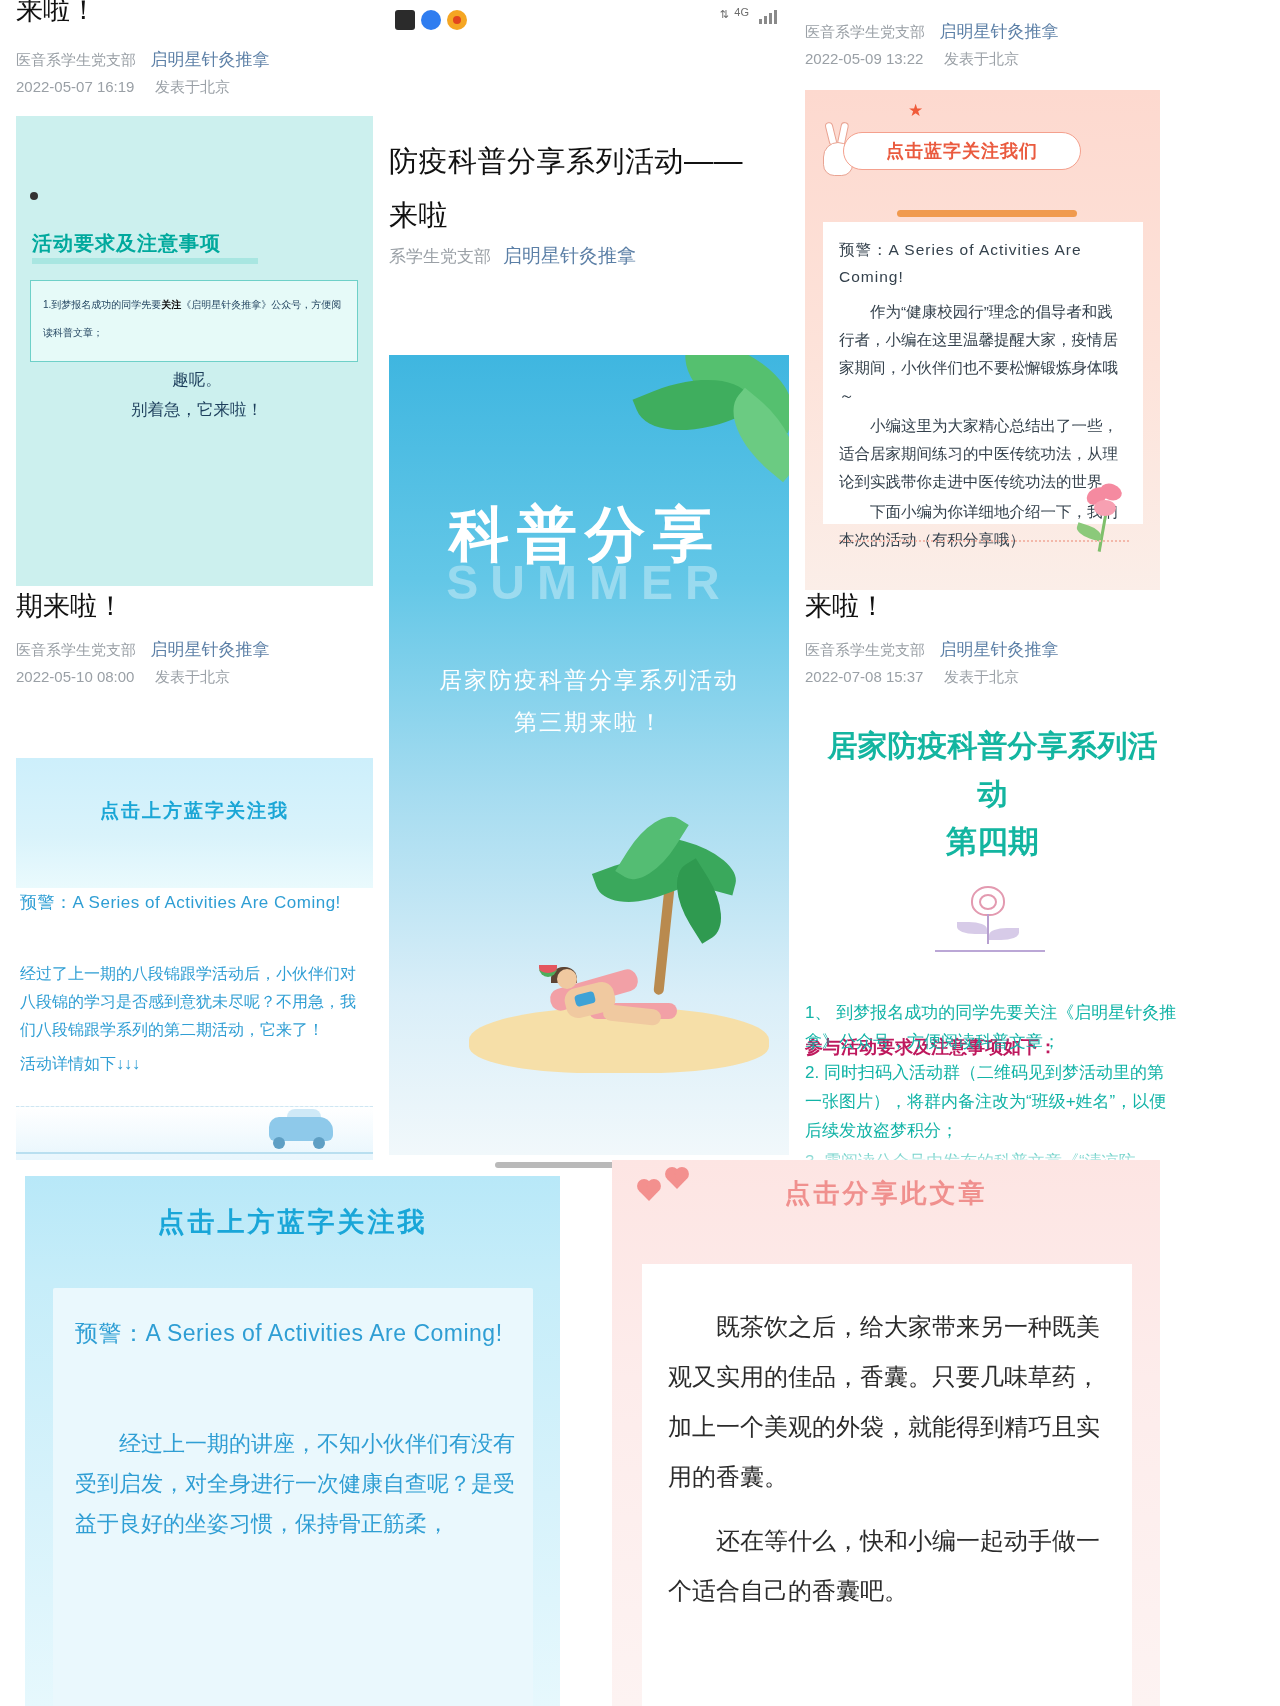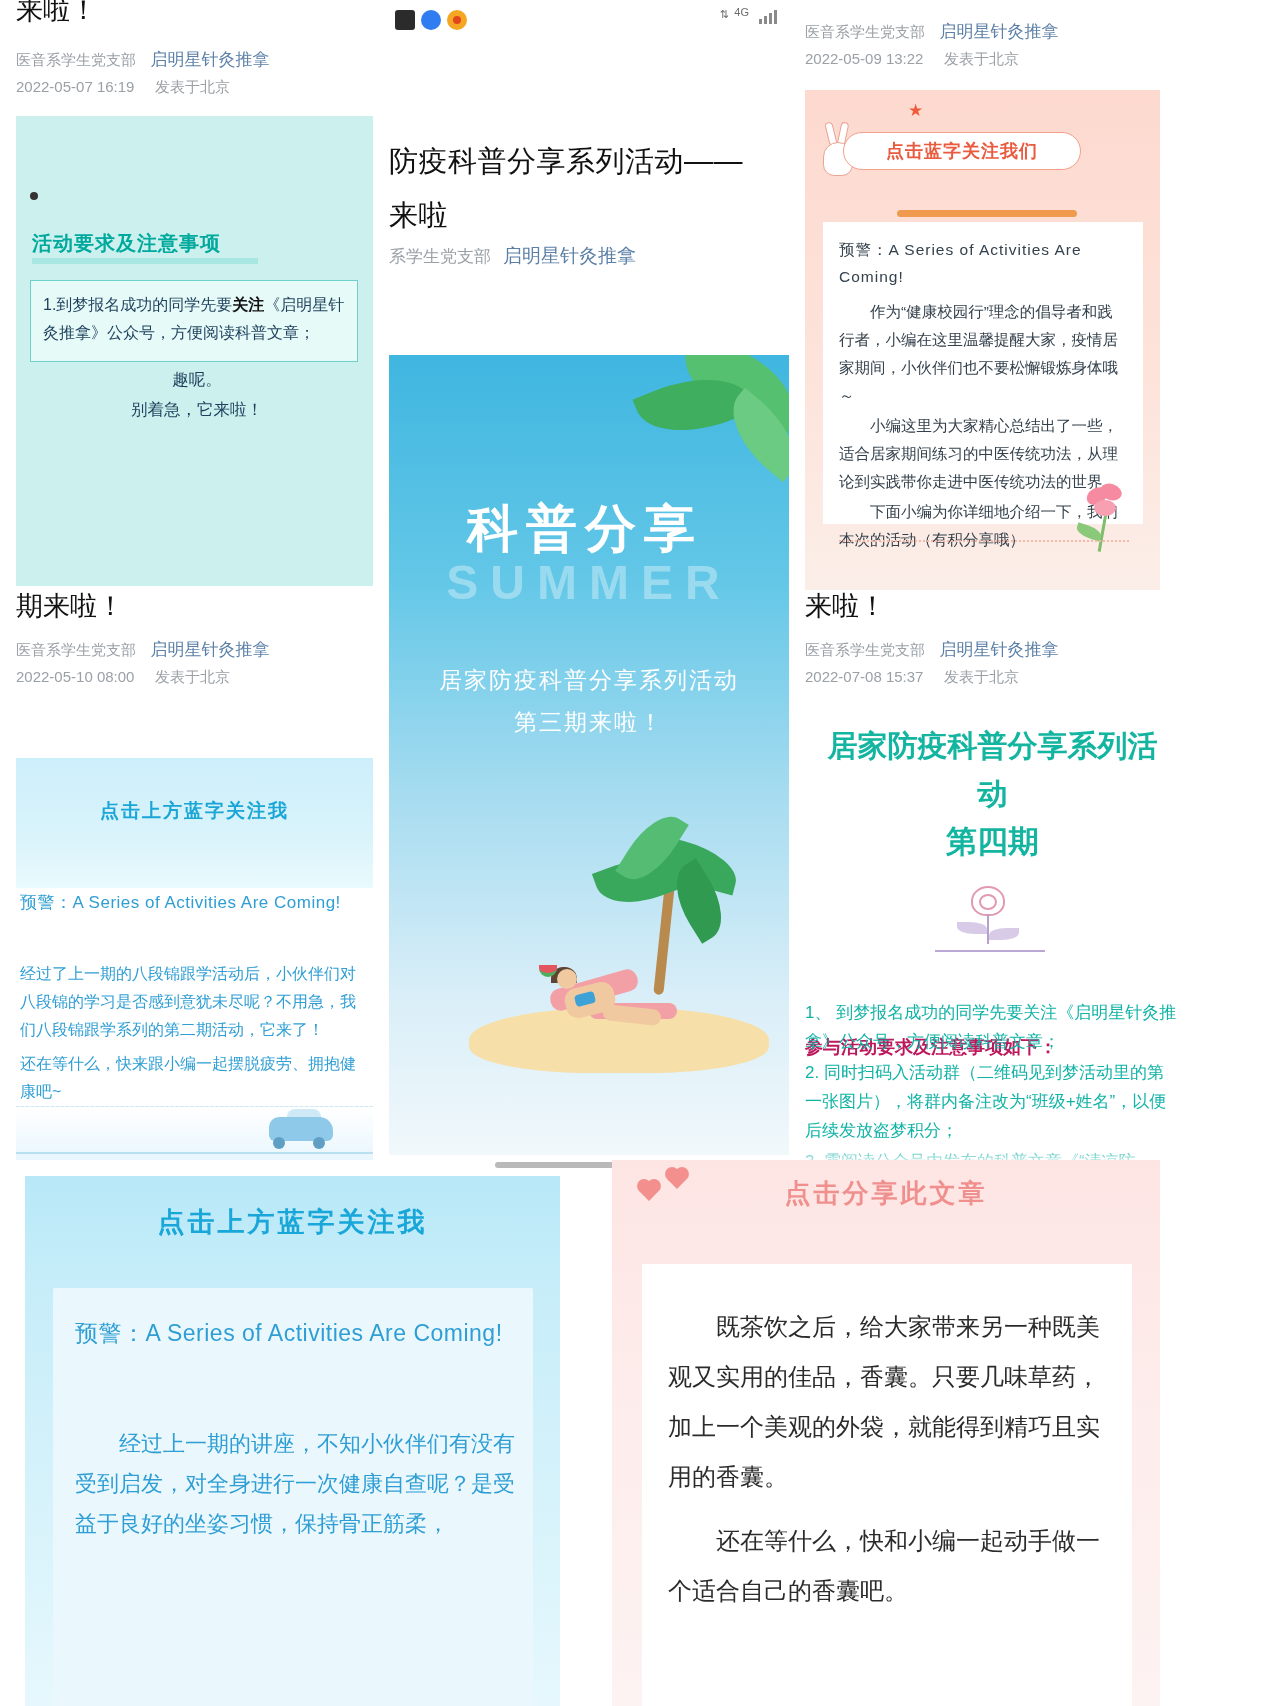--- a/index.html
+++ b/index.html
@@ -40,21 +40,21 @@
   }
   .l-sec-underline {
     position: absolute; left: 16px; top: 142px; width: 226px; height: 6px;
     background: #9fe3dd; opacity: .8;
   }
   .l-inner-box {
     position: absolute; left: 14px; top: 164px; width: 328px; height: 82px;
     border: 1px solid #6ed0c8; background: #e6faf8;
   }
   .l-inner-box p {
-    padding: 10px 10px 0 12px; font-size: 16px; color: #1d3f5c; line-height: 28px;
+    padding: 10px 10px 0 12px; font-size: 10px; color: #1d3f5c; line-height: 28px;
   }
   .l-inner-box b { color: #111; }
 
   .l-title2 { position: absolute; left: 16px; top: 588px; font-size: 27px; color: #111; }
   .l-meta3 { position: absolute; left: 16px; top: 638px; }
   .l-meta4 { position: absolute; left: 16px; top: 668px; }
 
   .l-card2 {
     position: absolute; left: 16px; top: 758px; width: 357px; height: 130px;
     background: linear-gradient(180deg,#cdeffb 0%, #d9f3fb 60%, #eafafd 100%);
@@ -116,21 +116,21 @@
     font-size: 17px; color: #9aa0a6; }
   .m-time .place { margin-left: 18px; }
 
   .m-poster {
     position: absolute; left: 0; top: 355px; width: 400px; height: 800px;
     background: linear-gradient(180deg,#3fb6e0 0%, #63c7e7 28%, #a6dcf0 55%, #d9eef8 80%, #f1f8fb 100%);
     overflow: hidden;
   }
   .m-poster .big {
     position: absolute; left: 0; right: 8px; top: 140px; text-align: center;
-    color: #fff; font-size: 51px; font-weight: bold; letter-spacing: 8px;
+    color: #fff; font-size: 60px; font-weight: bold; letter-spacing: 8px;
   }
   .m-poster .summer {
     position: absolute; left: 0; right: 0; top: 200px; text-align: center;
     color: rgba(255,255,255,.35); font-size: 48px; font-weight: bold; letter-spacing: 12px;
   }
   .m-poster .sub1, .m-poster .sub2 {
     position: absolute; left: 0; right: 0; text-align: center;
     color: #ffffff; font-size: 23px; letter-spacing: 2px;
   }
   .m-poster .sub1 { top: 310px; }
@@ -350,21 +350,20 @@
     </div>
 
     <div class="l-card2">
       <div class="follow">点击上方蓝字关注我</div>
     </div>
 
     <div class="l-warn">预警：A Series of Activities Are Coming!</div>
 
     <div class="l-body">
       <p>经过了上一期的八段锦跟学活动后，小伙伴们对八段锦的学习是否感到意犹未尽呢？不用急，我们八段锦跟学系列的第二期活动，它来了！</p>
-      <p>还在等什么，快来跟小编一起摆脱疲劳、拥抱健康吧~</p>
       <p>活动详情如下↓↓↓</p>
     </div>
 
     <div class="l-car">
       <div class="car-top"></div>
       <div class="car-body"></div>
       <div class="wheel w1"></div>
       <div class="wheel w2"></div>
       <div class="road"></div>
     </div>

